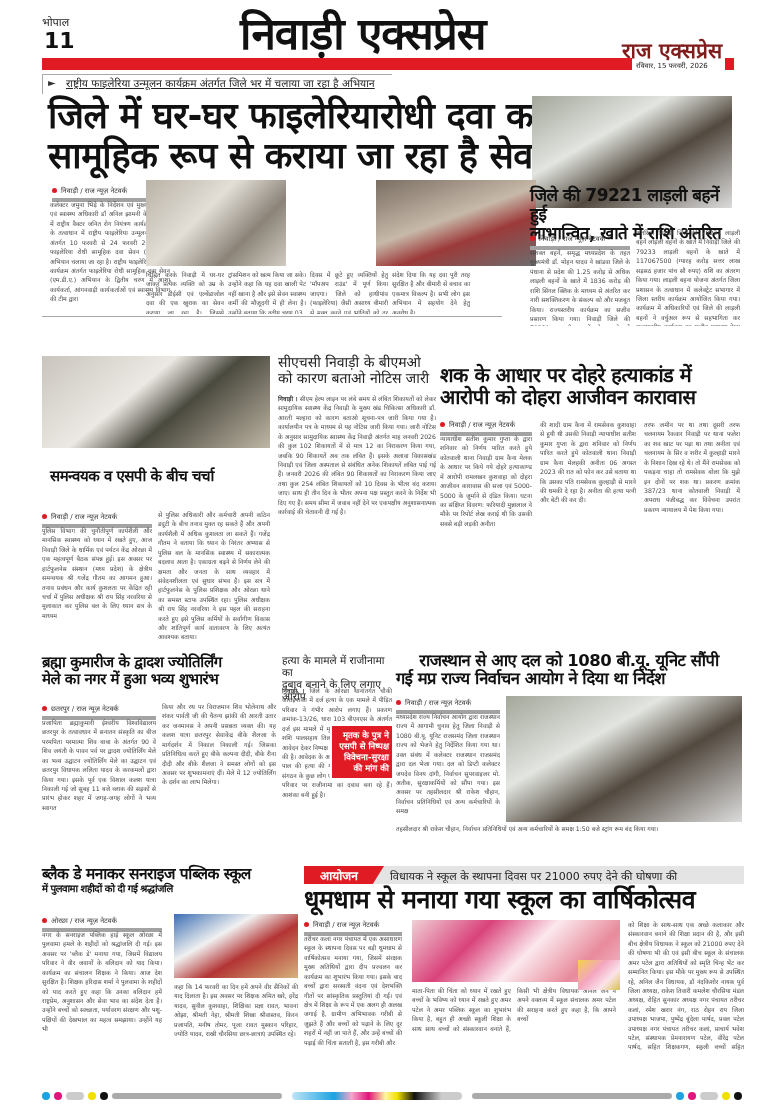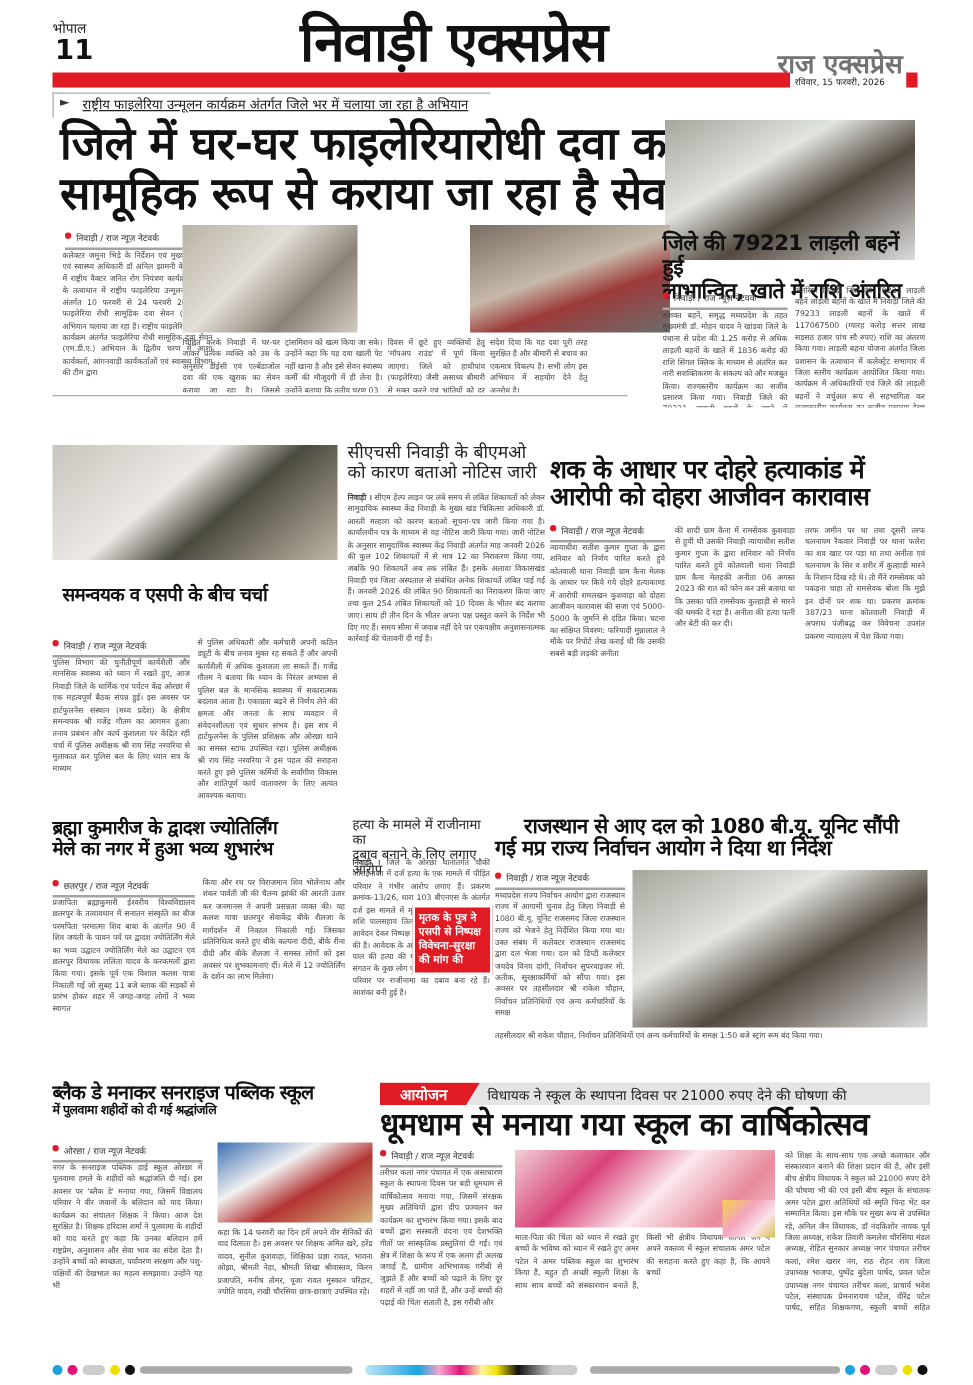--- a/index.html
+++ b/index.html
@@ -1,39 +1,39 @@
 <!DOCTYPE html>
 <html><head>
 <meta charset="utf-8">
 <style>
 *{box-sizing:border-box;margin:0;padding:0}
 body{width:778px;height:1108px;background:#fff;position:relative;overflow:hidden;font-family:"DejaVu Sans",sans-serif;color:#1a1a1a}
 .abs{position:absolute}
 .hl{font-family:"DejaVu Sans",sans-serif;font-weight:bold;color:#111;line-height:1.12;letter-spacing:-0.5px}
 .hl-light{font-family:"DejaVu Sans",sans-serif;font-weight:normal;color:#222;line-height:1.15}
-.byline{font-size:7px;color:#333;display:flex;gap:4px;padding-bottom:3px;border-bottom:2px solid #a3a3a3}
+.byline{font-size:7px;color:#333;display:flex;align-items:center;gap:4px;padding-bottom:3px;border-bottom:4px solid #a3a3a3}
 .byline .dot{width:5px;height:5px;border-radius:50%;background:#e01b24;display:inline-block}
 .body{font-size:6.2px;line-height:1.52;color:#444;text-align:justify}
 .photo{background:linear-gradient(135deg,#b9b2a6,#e3dfd7 40%,#8b8378 70%,#d1ccc2)}
 .photo2{background:linear-gradient(160deg,#7a6e63,#c7b9a9 45%,#9c3a3a 65%,#6d6d6d)}
 .photo3{background:linear-gradient(150deg,#a3a79b,#e2e5e0 35%,#52493f 60%,#dcdcdc)}
 .photo4{background:linear-gradient(140deg,#c9c4bd,#ece9e4 40%,#4b4a3f 60%,#bfb6a5)}
 .photo5{background:linear-gradient(150deg,#3c6fb4,#f1f1f1 35%,#b33434 60%,#d6b37c)}
 .photo6{background:linear-gradient(135deg,#f0d0d6,#d9437a 30%,#fbe9ee 55%,#e88a9b 80%,#f5c0cf)}
 .photo7{background:linear-gradient(135deg,#f6d04d,#f3a5c0 40%,#fbe3ea 70%,#d7c24b)}
 .redbar{background:#e01b24}
 </style>
 </head>
 <body>
 
 <div class="abs" style="left:0;top:0;width:778px;height:82px">
   <div class="abs" style="left:42px;top:14px;font-size:11px;font-weight:normal;color:#222">भोपाल</div>
   <div class="abs" style="left:44px;top:28px;font-size:22px;font-weight:bold;color:#111">11</div>
   <div class="abs" style="left:240px;top:2px;font-size:44px;font-weight:bold;color:#111;letter-spacing:-1px">निवाड़ी एक्सप्रेस</div>
-  <div class="abs" style="left:622px;top:36px;font-size:21px;font-weight:bold;color:#737373">राज एक्सप्रेस</div>
+  <div class="abs" style="left:622px;top:36px;font-size:21px;font-weight:bold;color:#7f1d1d">राज एक्सप्रेस</div>
   <div class="abs redbar" style="left:42px;top:58px;width:590px;height:12px"></div>
   <div class="abs" style="left:46px;top:69px;font-size:7.5px;color:#fff;font-family:'DejaVu Serif',serif;font-weight:bold">www.rajexpress.com</div>
   <div class="abs" style="left:636px;top:61px;font-size:7px;color:#222">रविवार, 15 फरवरी, 2026</div>
   <div class="abs redbar" style="left:725px;top:58px;width:9px;height:12px"></div>
 </div>
 
 <div class="abs" style="left:42px;top:74px;width:690px;height:244px">
   <div class="abs" style="left:0;top:0;width:350px;height:20px;border-top:1px solid #aaa;border-left:1px solid #aaa"></div>
   <div class="abs" style="left:6px;top:3px;font-size:10px;color:#333">►</div>
   <div class="abs" style="left:24px;top:2px;font-size:10.5px;color:#222;text-decoration:underline">राष्ट्रीय फाइलेरिया उन्मूलन कार्यक्रम अंतर्गत जिले भर में चलाया जा रहा है अभियान</div>
@@ -110,21 +110,21 @@
 </div>
 
 <div class="abs" style="left:282px;top:654px;width:110px;height:196px">
   <div class="hl-light" style="font-size:10.5px">हत्या के मामले में राजीनामा का</div>
   <div class="hl-light" style="font-size:10.5px">दबाव बनाने के लिए लगाए आरोप</div>
   <div class="abs body" style="left:0;top:32px;width:110px;height:160px;overflow:hidden">
     <b>निवाड़ी ।</b>
     <span>जिले के ओरछा थानांतर्गत चौकी जाराईनाका में दर्ज हत्या के एक मामले में पीड़ित परिवार ने गंभीर आरोप लगाए हैं। प्रकरण क्रमांक-13/26, धारा 103 बीएनएस के अंतर्गत दर्ज इस मामले में मृतक अमरसिंह पाल के पुत्र शशि पालसहाय तिलापुरा ने एसपी निवाड़ी को आवेदन देकर निष्पक्ष विवेचना और सुरक्षा की मांग की है। आवेदक के अनुसार उनके पिता अमर सिंह पाल की हत्या की गई। आरोपी से भीम आर्मी संगठन के कुछ लोग एवं कुछ लोग लगातार पीड़ित परिवार पर राजीनामा का दबाव बना रहे हैं। आशंका बनी हुई है।</span>
   </div>
   <div class="abs redbar" style="left:48px;top:70px;width:64px;height:56px;border:2px solid #fff;padding:3px;display:flex;align-items:center;justify-content:center">
-    <span style="color:#fff;font-size:8.5px;font-weight:bold;text-align:left;line-height:1.3">मृतक के पुत्र ने एसपी से निष्पक्ष विवेचना-सुरक्षा की मांग की</span>
+    <span style="color:#fff;font-size:8.5px;font-weight:bold;text-align:right;line-height:1.3">मृतक के पुत्र ने एसपी से निष्पक्ष विवेचना-सुरक्षा की मांग की</span>
   </div>
 </div>
 
 <div class="abs" style="left:396px;top:652px;width:346px;height:200px">
   <div class="hl" style="font-size:16.5px;text-align:center">राजस्थान से आए दल को 1080 बी.यू. यूनिट सौंपी</div>
   <div class="hl" style="font-size:16.5px;text-align:left">गई मप्र राज्य निर्वाचन आयोग ने दिया था निर्देश</div>
   <div class="abs byline" style="left:0;top:46px;width:104px">
     <span class="dot"></span>
     <span>निवाड़ी / राज न्यूज़ नेटवर्क</span>
   </div>

